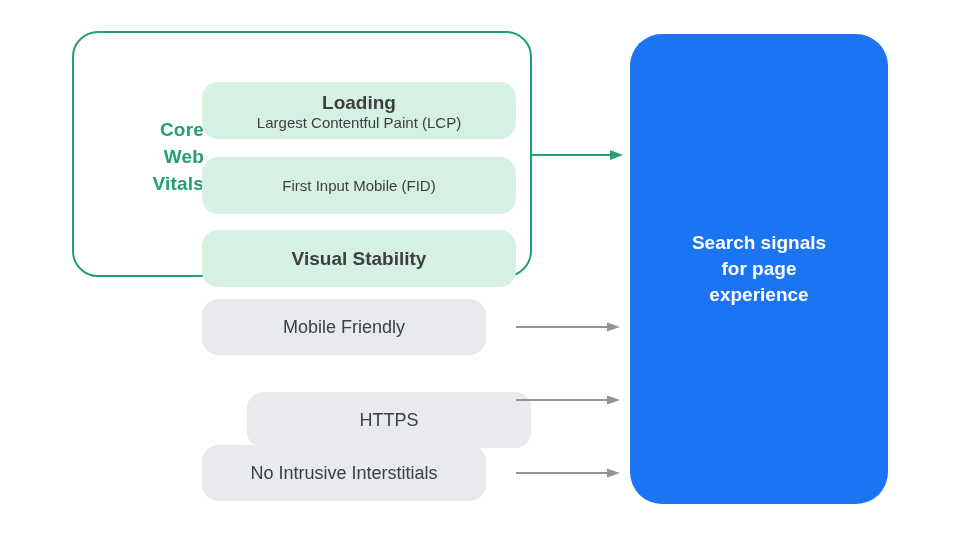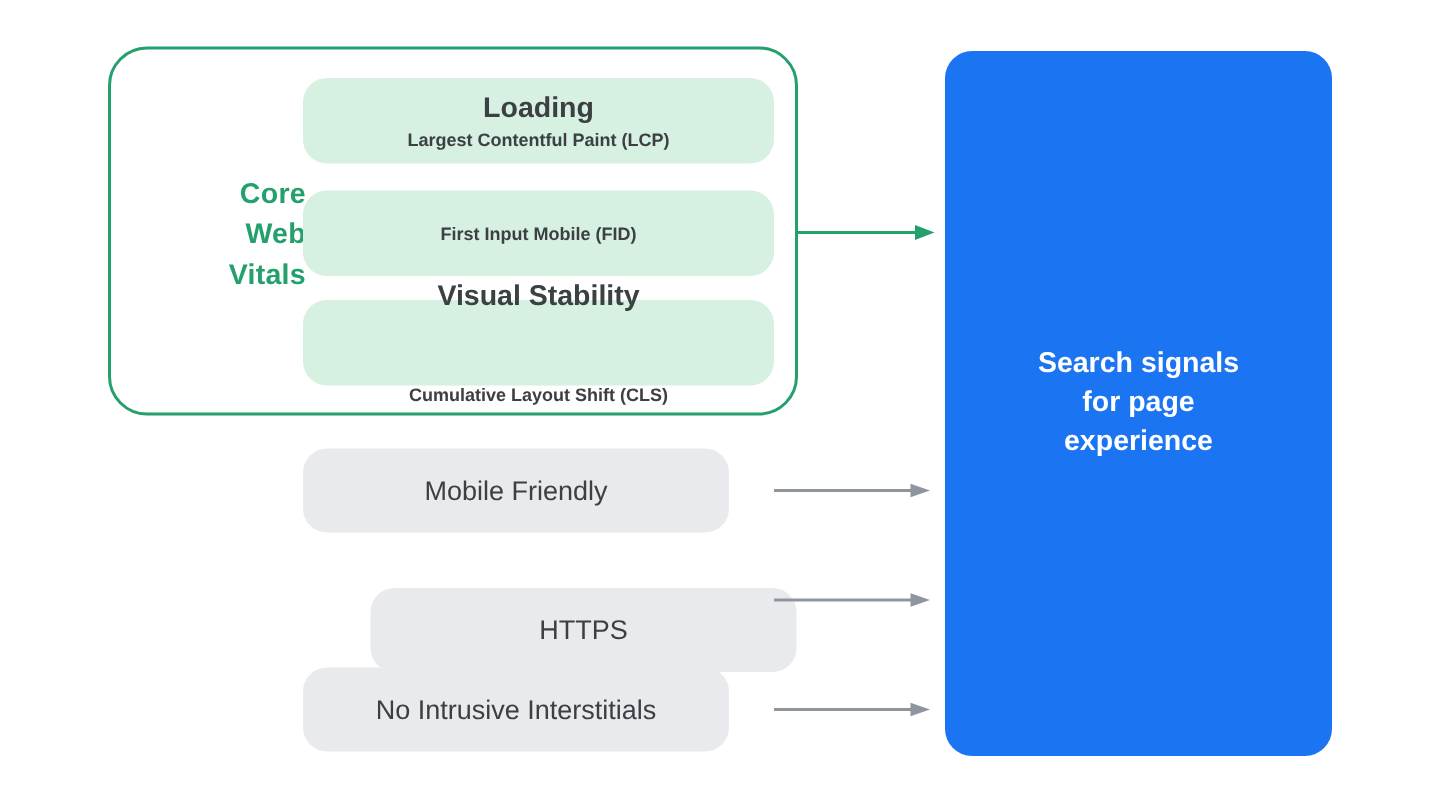--- a/index.html
+++ b/index.html
@@ -51,35 +51,36 @@
     position: absolute;
     left: 202px;
     width: 314px; height: 57px;
     background: var(--green-light);
     border-radius: 16px;
     display: flex;
     flex-direction: column;
     align-items: center;
     justify-content: center;
     text-align: right;
+    margin-top: 30px;
   }
   .vital-card.v0 { top: 52px; }
   .vital-card.v1 { top: 127px; }
   .vital-card.v2 { top: 200px; gap: 45px; }
 
   .vital-title {
     color: var(--text-dark);
     font-size: 19px;
     font-weight: 600;
     line-height: 23px;
   }
   .vital-subtitle {
     color: var(--text-dark);
-    font-size: 12px;
-    font-weight: 700;
+    font-size: 15px;
+    font-weight: 400;
     line-height: 16px;
     margin-top: 1px;
   }
 
   
   .signal-card {
     position: absolute;
     left: 202px;
     width: 284px; height: 56px;
     background: var(--gray-box);
@@ -95,21 +96,21 @@
   .signal-card.s0 { top: 299px; }
   .signal-card.s1 { top: 392px; margin-left: 45px; }
   .signal-card.s2 { top: 445px; }
 
   
   .result-box {
     position: absolute;
     left: 630px; top: 34px;
     width: 258px; height: 470px;
     background: var(--blue);
-    border-radius: 18px;
+    border-radius: 32px;
     display: flex;
     align-items: center;
     justify-content: center;
   }
   .result-text {
     color: var(--white);
     font-size: 19px;
     font-weight: 700;
     line-height: 26px;
     text-align: center;
@@ -143,21 +144,20 @@
 
   <div class="vital-card v0">
     <div class="vital-title">Loading</div>
     <div class="vital-subtitle">Largest Contentful Paint (LCP)</div>
   </div>
   <div class="vital-card v1">
     <div class="vital-subtitle">First Input Mobile (FID)</div>
   </div>
   <div class="vital-card v2">
     <div class="vital-title">Visual Stability</div>
-    <div class="vital-subtitle">Cumulative Layout Shift (CLS)</div>
   </div>
 
   <div class="signal-card s0">
     <span>Mobile Friendly</span>
   </div>
   <div class="signal-card s1">
     <span>HTTPS</span>
   </div>
   <div class="signal-card s2">
     <span>No Intrusive Interstitials</span>

